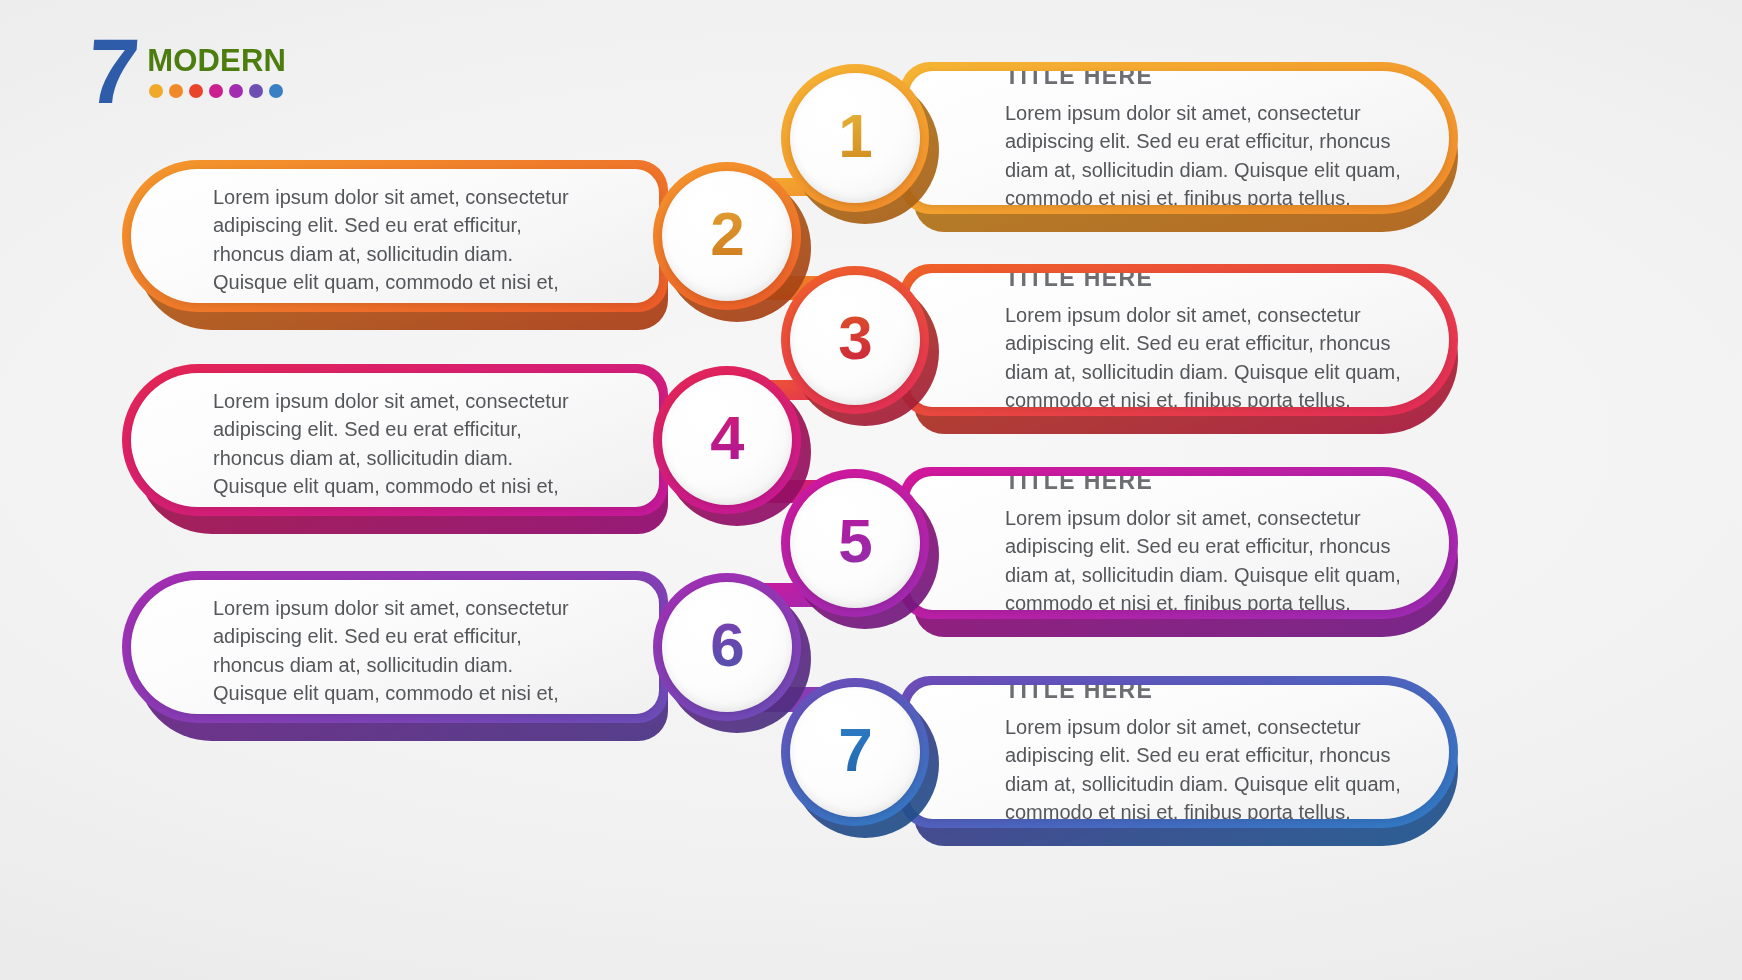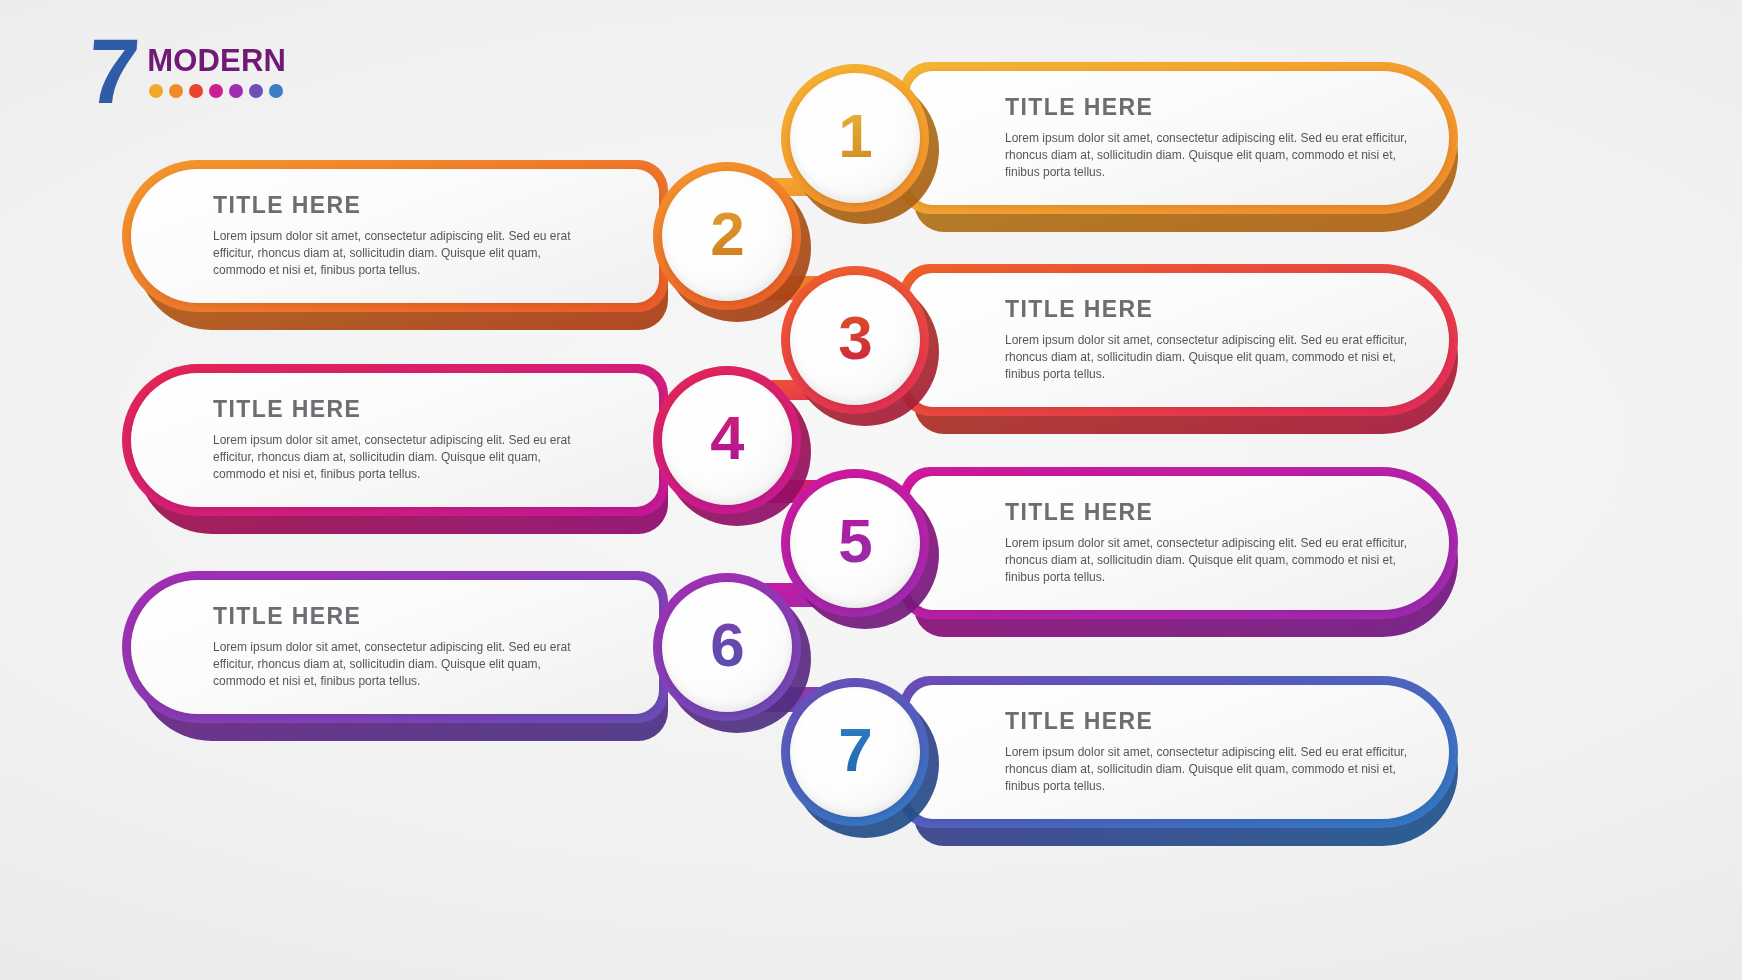--- a/index.html
+++ b/index.html
@@ -31,21 +31,21 @@
     color: #2f5ca8;
     letter-spacing: -4px;
     transform: skewX(-4deg);
     margin-top: -4px;
   }
   #logo-words { padding-top: 6px; }
   .logo-line {
     font-size: 31px;
     font-weight: bold;
     line-height: 1.08;
-    color: #701a75;
+    color: #4d7c0f;
     letter-spacing: 0.2px;
   }
   #logo-dots {
     display: flex;
     gap: 6px;
     margin-top: 7px;
     margin-left: 2px;
   }
   #logo-dots span {
     width: 14px; height: 14px;
@@ -95,21 +95,21 @@
   .card.left  .body { left: 82px; right: 70px; }
 
   .card-title {
     font-size: 23px;
     font-weight: bold;
     color: #6c6e72;
     letter-spacing: 1.4px;
     margin-bottom: 9px;
   }
   .card-text {
-    font-size: 12px;
+    font-size: 20px;
     line-height: 1.42;
     color: #54565a;
     font-family: "Liberation Sans", sans-serif;
   }
 
   
   .card.right .ring  { border-top-left-radius: 30px; border-bottom-left-radius: 30px; }
   .card.right .inner { border-top-left-radius: 24px; border-bottom-left-radius: 24px; }
   .card.right .shadowbar { border-top-left-radius: 30px; border-bottom-left-radius: 30px; }
   .card.left  .ring  { border-top-right-radius: 30px; border-bottom-right-radius: 30px; }

